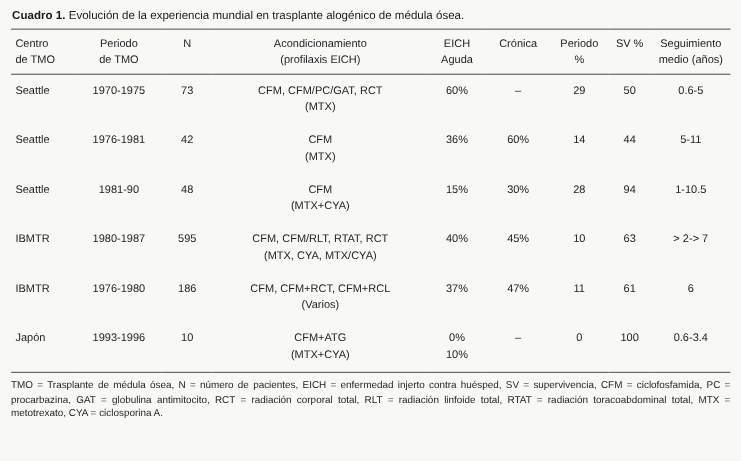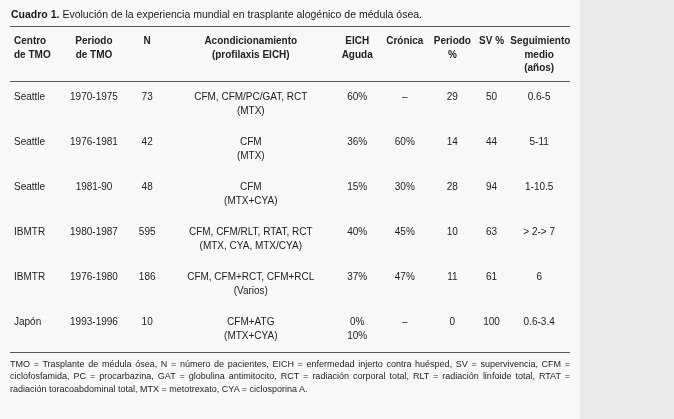--- a/index.html
+++ b/index.html
@@ -1,36 +1,36 @@
 <!DOCTYPE html>
 <html><head>
 <meta charset="utf-8">
 <style>
   html,body { margin:0; padding:0; background:#e9e9e7; }
   .page {
-    width:580px; height:419px;
+    width:674px; height:419px;
     background:#f8f8f6;
     font-family:"Liberation Sans", sans-serif;
     color:#1f1f1f;
     box-sizing:border-box;
     padding:6px 10px 4px 10px;
     overflow:hidden;
     position:relative;
   }
   .title { font-size:10.5px; margin:2px 0 6px 1px; color:#1a1a1a; }
   .title .label { font-weight:bold; margin-right:3px; }
   table.main {
     width:100%;
     border-collapse:collapse;
     border-top:1px solid #5a5a5a;
     border-bottom:1px solid #5a5a5a;
     table-layout:fixed;
   }
   table.main th {
-    font-weight:bold;
+    font-weight:normal;
     font-size:10px;
     line-height:1.35;
     padding:7px 2px 6px 2px;
     border-bottom:1px solid #5a5a5a;
     text-align:center;
     vertical-align:top;
     white-space:pre-line;
     color:#222;
   }
   table.main td {

